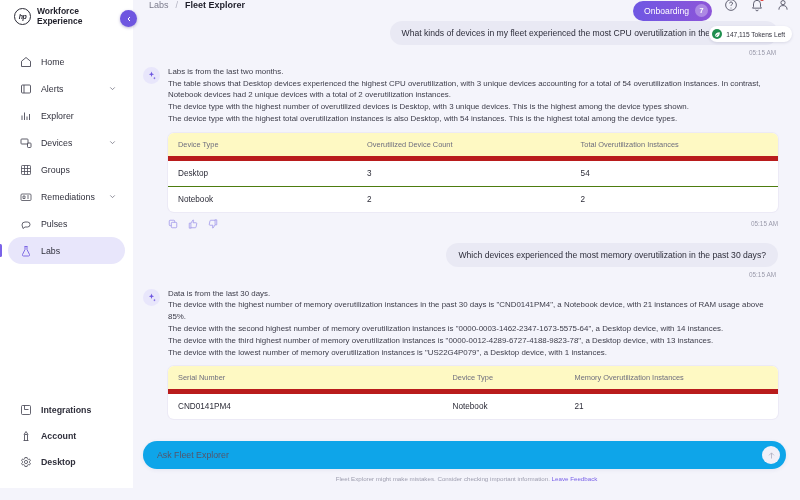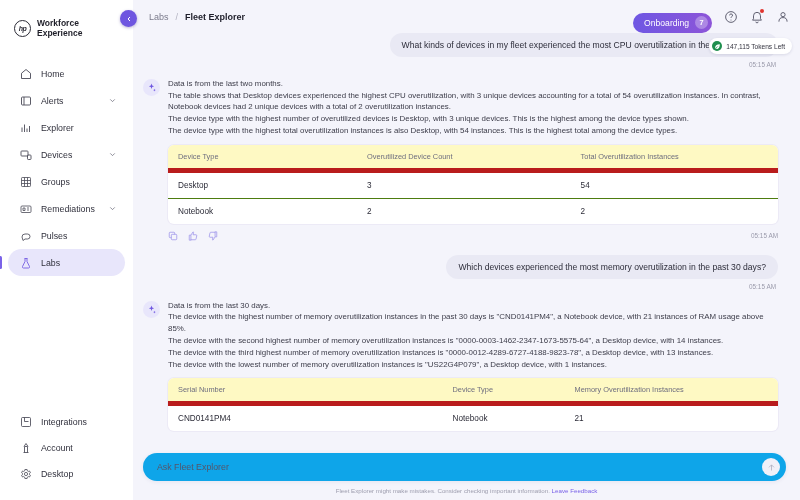--- a/index.html
+++ b/index.html
@@ -2,21 +2,21 @@
 <html><head>
 <meta charset="utf-8">
 <style>
   * { box-sizing: border-box; margin: 0; padding: 0; }
   html, body {
     width: 800px; height: 500px;
     font-family: "Liberation Sans", sans-serif;
     background: #f4f4fb;
     overflow: hidden;
   }
-  .app { display: flex; width: 800px; height: 476px; position: relative; }
+  .app { display: flex; width: 800px; height: 476px; position: relative; align-items: center; }
 
   
   .sidebar {
     width: 133px; height: 500px;
     background: #ffffff;
     display: flex; flex-direction: column;
     flex: 0 0 133px;
     position: relative;
     z-index: 5;
   }
@@ -38,21 +38,21 @@
   }
   .nav-item .ic { width: 15px; height: 14px; display:flex; align-items:center; justify-content:center; margin-right: 8px; color: #4a4a57; flex: 0 0 15px;}
   .nav-item .lbl { font-size: 8.8px; color: #30303c; white-space: nowrap; }
   .nav-item .chev { margin-left: auto; margin-right: 8px; color: #6b6b7a; display:flex; }
   .nav-item.active { background: #e8e6fb; }
   .nav-item.active .lbl { color: #30303c; }
   .nav-item.active::before {
     content: ""; position: absolute; left: -9px; top: 7px;
     width: 3px; height: 13px; border-radius: 2px; background: #7a62e8;
   }
-  .nav-bottom { margin-top: auto; padding-bottom: 13px; }
+  .nav-bottom { margin-top: auto; padding-bottom: 13px; font-weight: bold; }
   .nav-bottom .nav-item { height: 26px; }
 
   
   .collapse-btn {
     position: absolute; left: 120px; top: 10px;
     width: 17px; height: 17px; border-radius: 50%;
     background: #6e56e0; color: #fff;
     display: flex; align-items: center; justify-content: center;
     font-size: 8px; z-index: 20; cursor: pointer;
     box-shadow: 0 1px 3px rgba(60,40,140,.35);
@@ -351,21 +351,21 @@
       </div>
 
       <div class="msg-bot">
         <div class="avatar">
           <svg width="11" height="11" viewBox="0 0 24 24" fill="currentColor">
               <path d="M12 3.5l1.5 4.2 4.2 1.5-4.2 1.5L12 15l-1.5-4.3L6.3 9.2l4.2-1.5zM18.4 14.6l.8 2.2 2.2.8-2.2.8-.8 2.2-.8-2.2-2.2-.8 2.2-.8z"></path>
             </svg>
         </div>
         <div class="bot-body">
           <div class="bot-text">
-            <p>Data is from the last two months.</p>
+            <p>Labs is from the last two months.</p>
             <p>The table shows that Desktop devices experienced the highest CPU overutilization, with 3 unique devices accounting for a total of 54 overutilization instances. In contrast, Notebook devices had 2 unique devices with a total of 2 overutilization instances.</p>
             <p>The device type with the highest number of overutilized devices is Desktop, with 3 unique devices. This is the highest among the device types shown.</p>
             <p>The device type with the highest total overutilization instances is also Desktop, with 54 instances. This is the highest total among the device types.</p>
           </div>
           <table class="rep">
             <thead>
               <tr>
                 <th style="width:31%">Device Type</th>
                 <th style="width:35%">Overutilized Device Count</th>
                 <th>Total Overutilization Instances</th>

